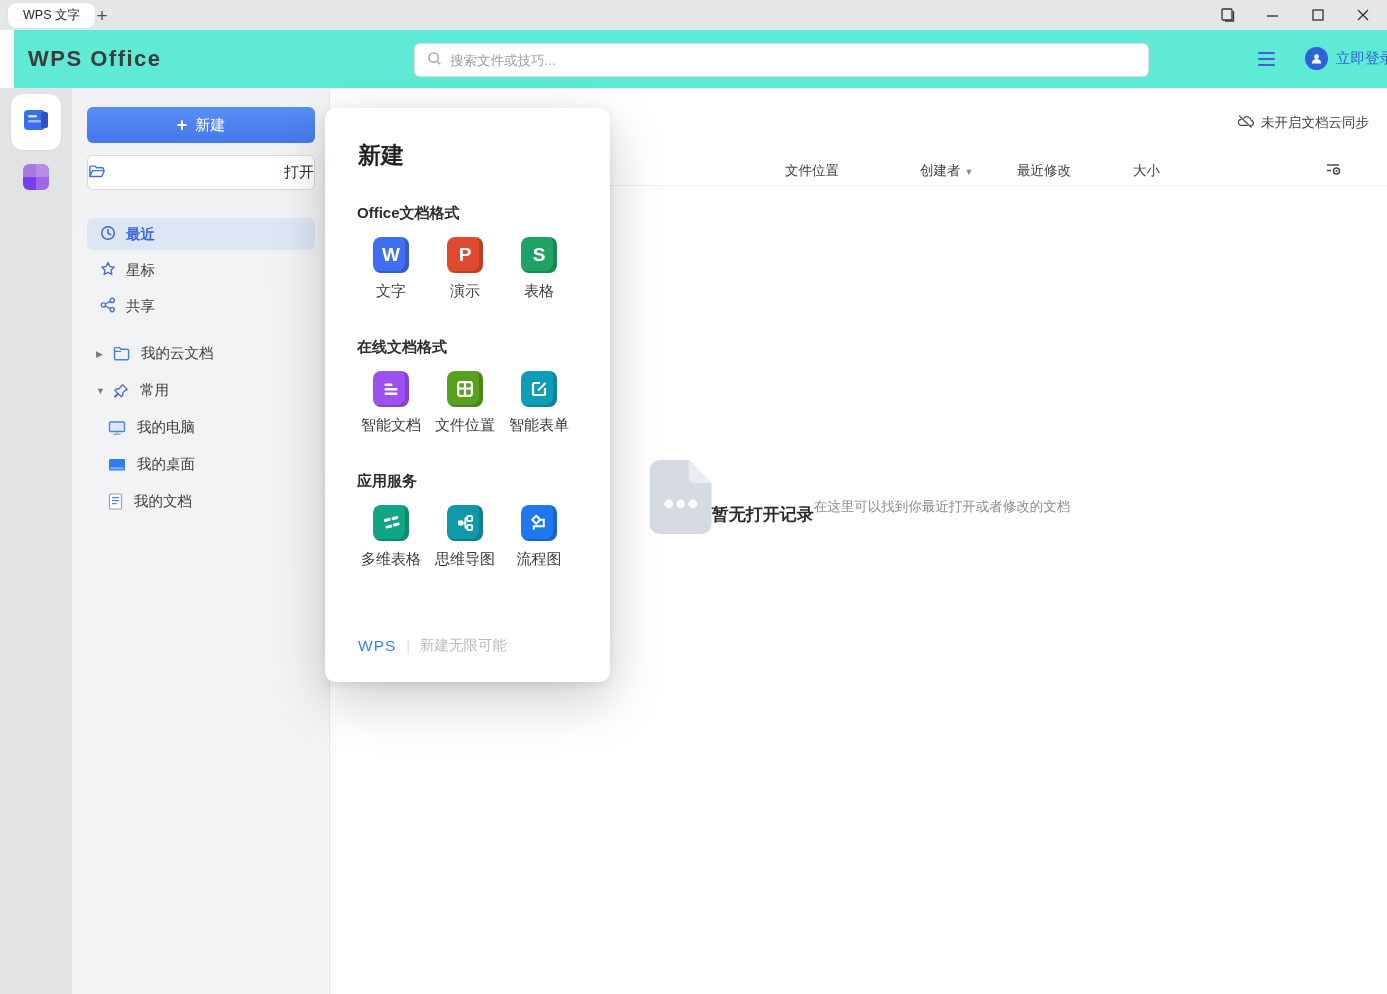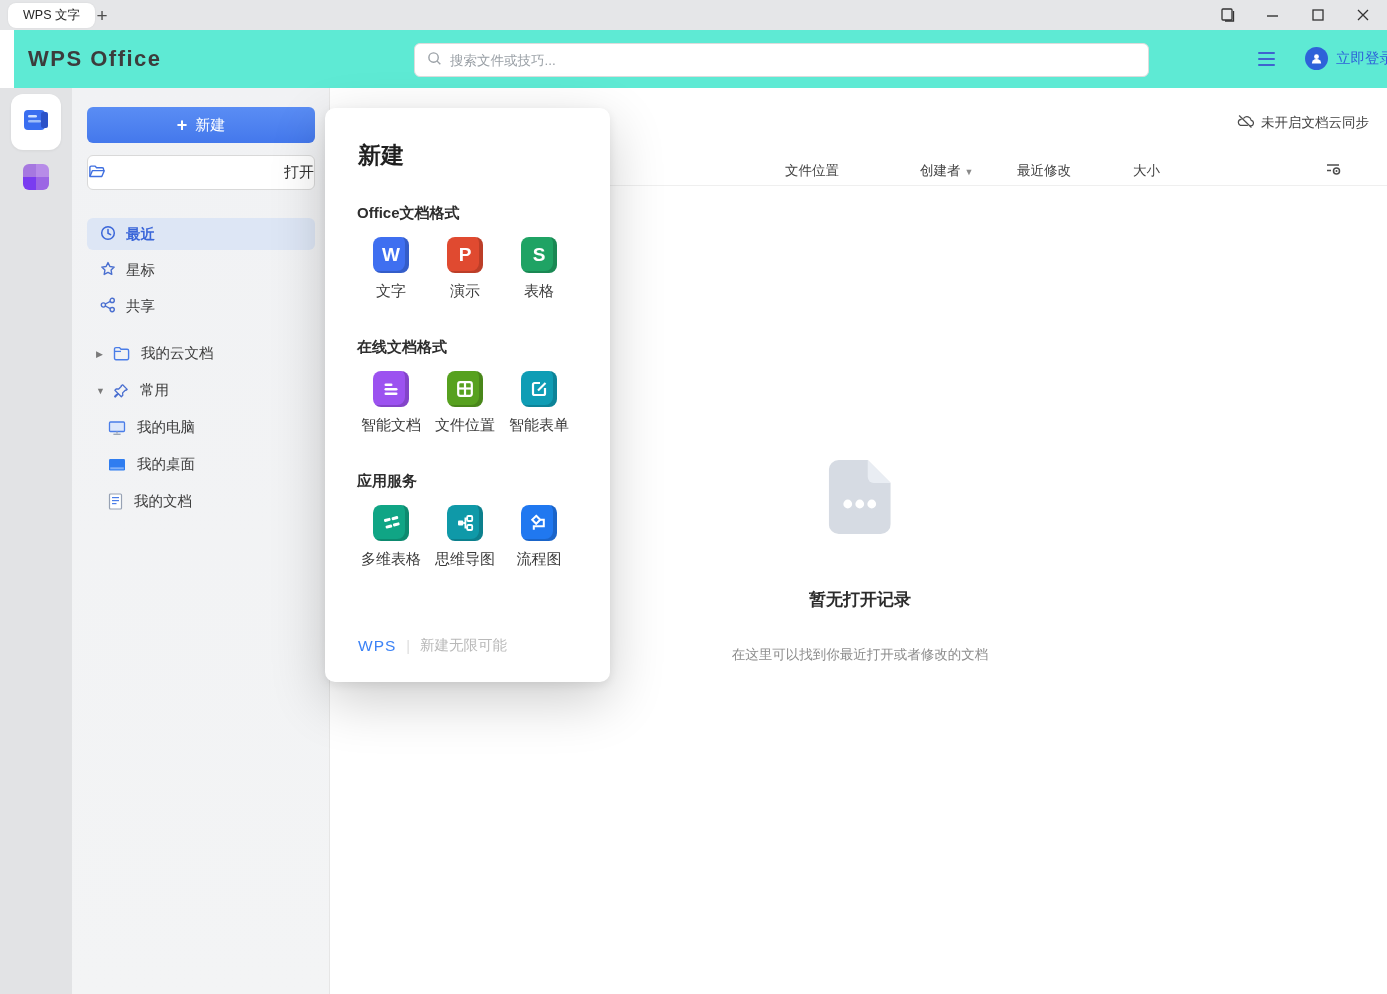--- a/index.html
+++ b/index.html
@@ -48,21 +48,21 @@
   .tree-child { height:31px; margin-bottom:6px; display:flex; align-items:center; font-size:14.5px; color:#3c3c3c; padding-left:36px; }
   .tree-child .ticon { margin-right:11px; display:flex; }
 
   
   .main { position:absolute; left:330px; top:88px; width:1057px; height:906px; background:#fff; }
   .cloudsync { position:absolute; right:18px; top:26px; display:flex; align-items:center; gap:7px; font-size:13.5px; color:#424242; }
   .cols { position:absolute; left:0; top:68px; width:100%; height:30px; border-bottom:1px solid #efefef; font-size:13.5px; color:#434343; }
   .col { position:absolute; top:6px; }
   .chev { font-size:9px; color:#8a8a8a; margin-left:4px; }
   .colset { position:absolute; right:44px; top:5px; }
-  .empty { position:absolute; left:530px; top:372px; transform:translateX(-50%); display:flex; flex-direction:column; align-items:center;gap:20px; }
+  .empty { position:absolute; left:530px; top:372px; transform:translateX(-50%); display:flex; flex-direction:row; align-items:center; }
   .empty-title { margin-top:30px; font-size:17px; font-weight:bold; color:#2b2b2b; }
   .empty-sub { margin-top:15px; font-size:13.5px; color:#8c8c8c; white-space:nowrap; }
 
   
   .popup { position:absolute; left:325px; top:108px; width:285px; height:574px; background:#fff; border-radius:10px; box-shadow:0 18px 55px rgba(0,0,0,.20), 0 3px 10px rgba(0,0,0,.08); z-index:10; }
   .popup-title { position:absolute; left:33px; top:32px; font-size:23px; font-weight:bold; color:#1f1f1f; }
   .psection { position:absolute; left:32px; right:16px; }
   .psection.s1 { top:96px; } .psection.s2 { top:230px; } .psection.s3 { top:364px; }
   .psec-label { font-size:15px; font-weight:bold; color:#2e2e2e; }
   .tiles { display:flex; gap:2px; margin-top:14px; margin-left:-2px; }

